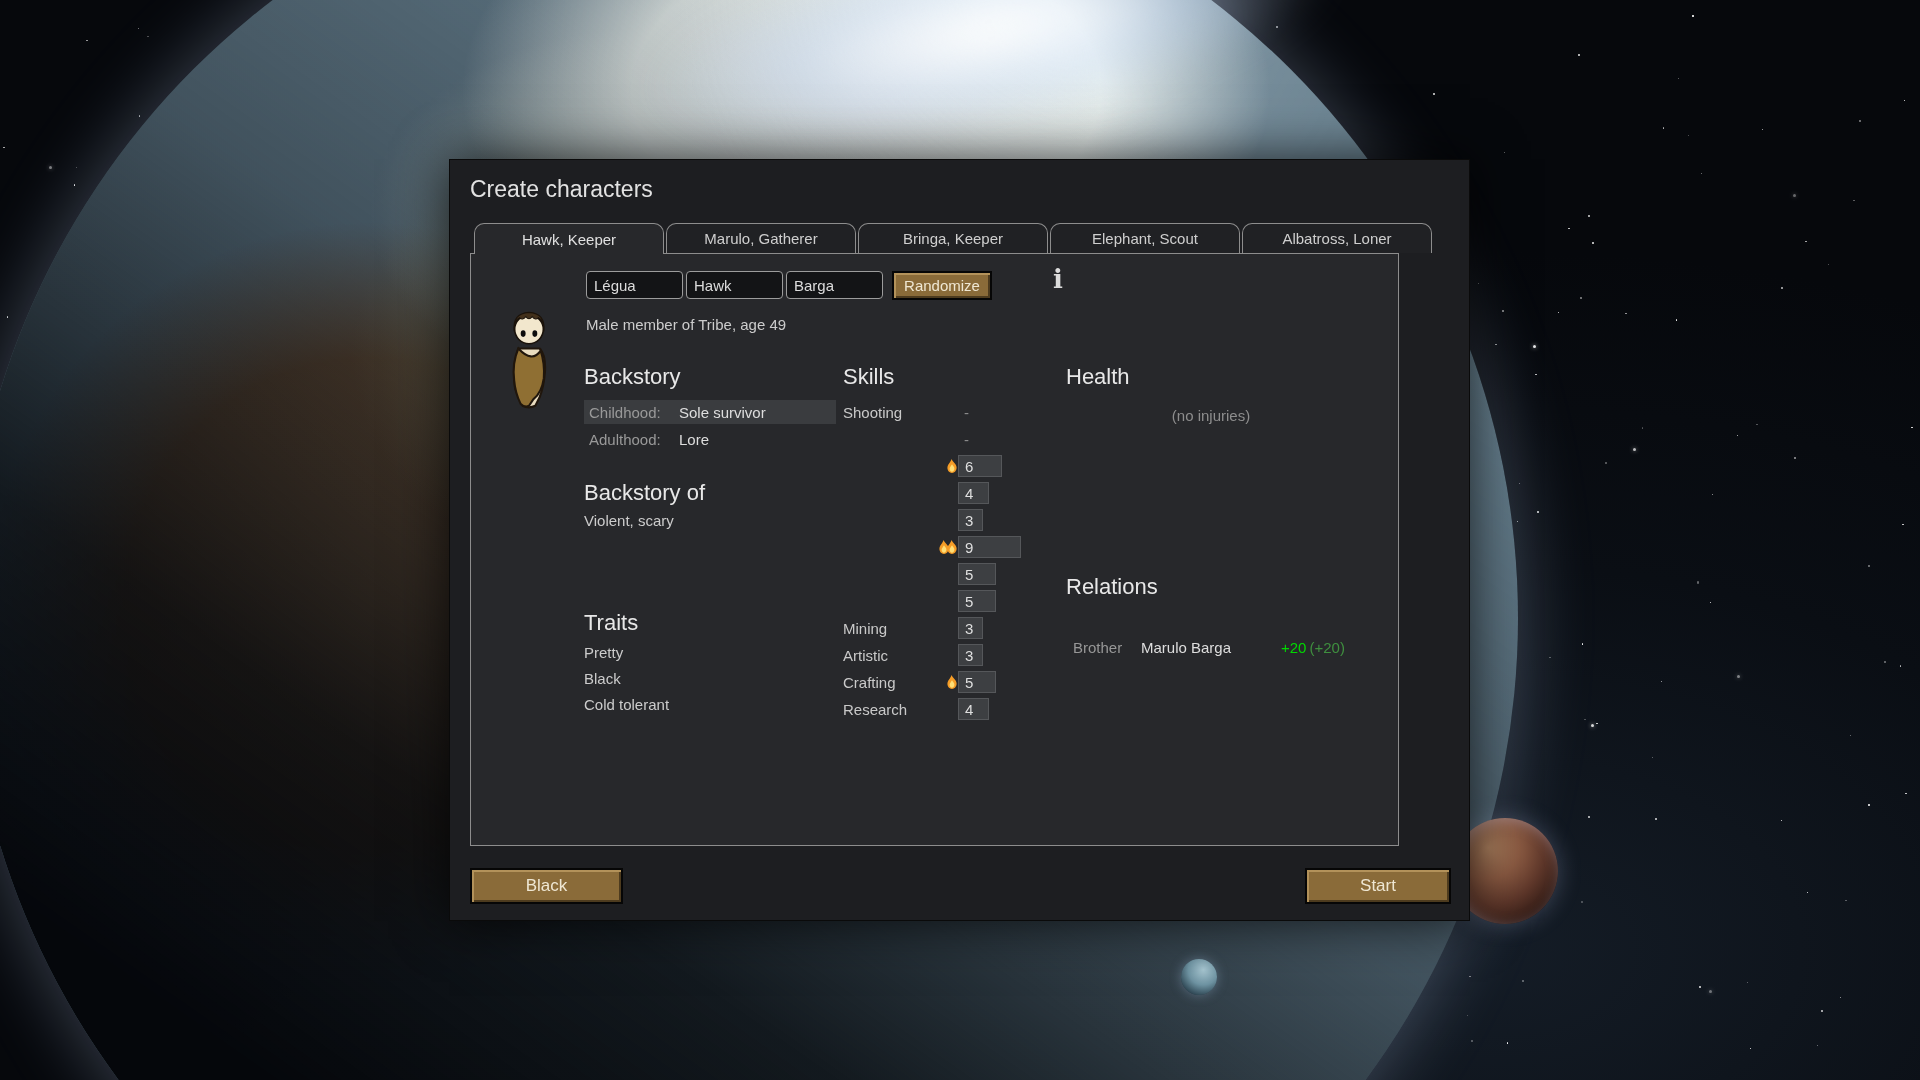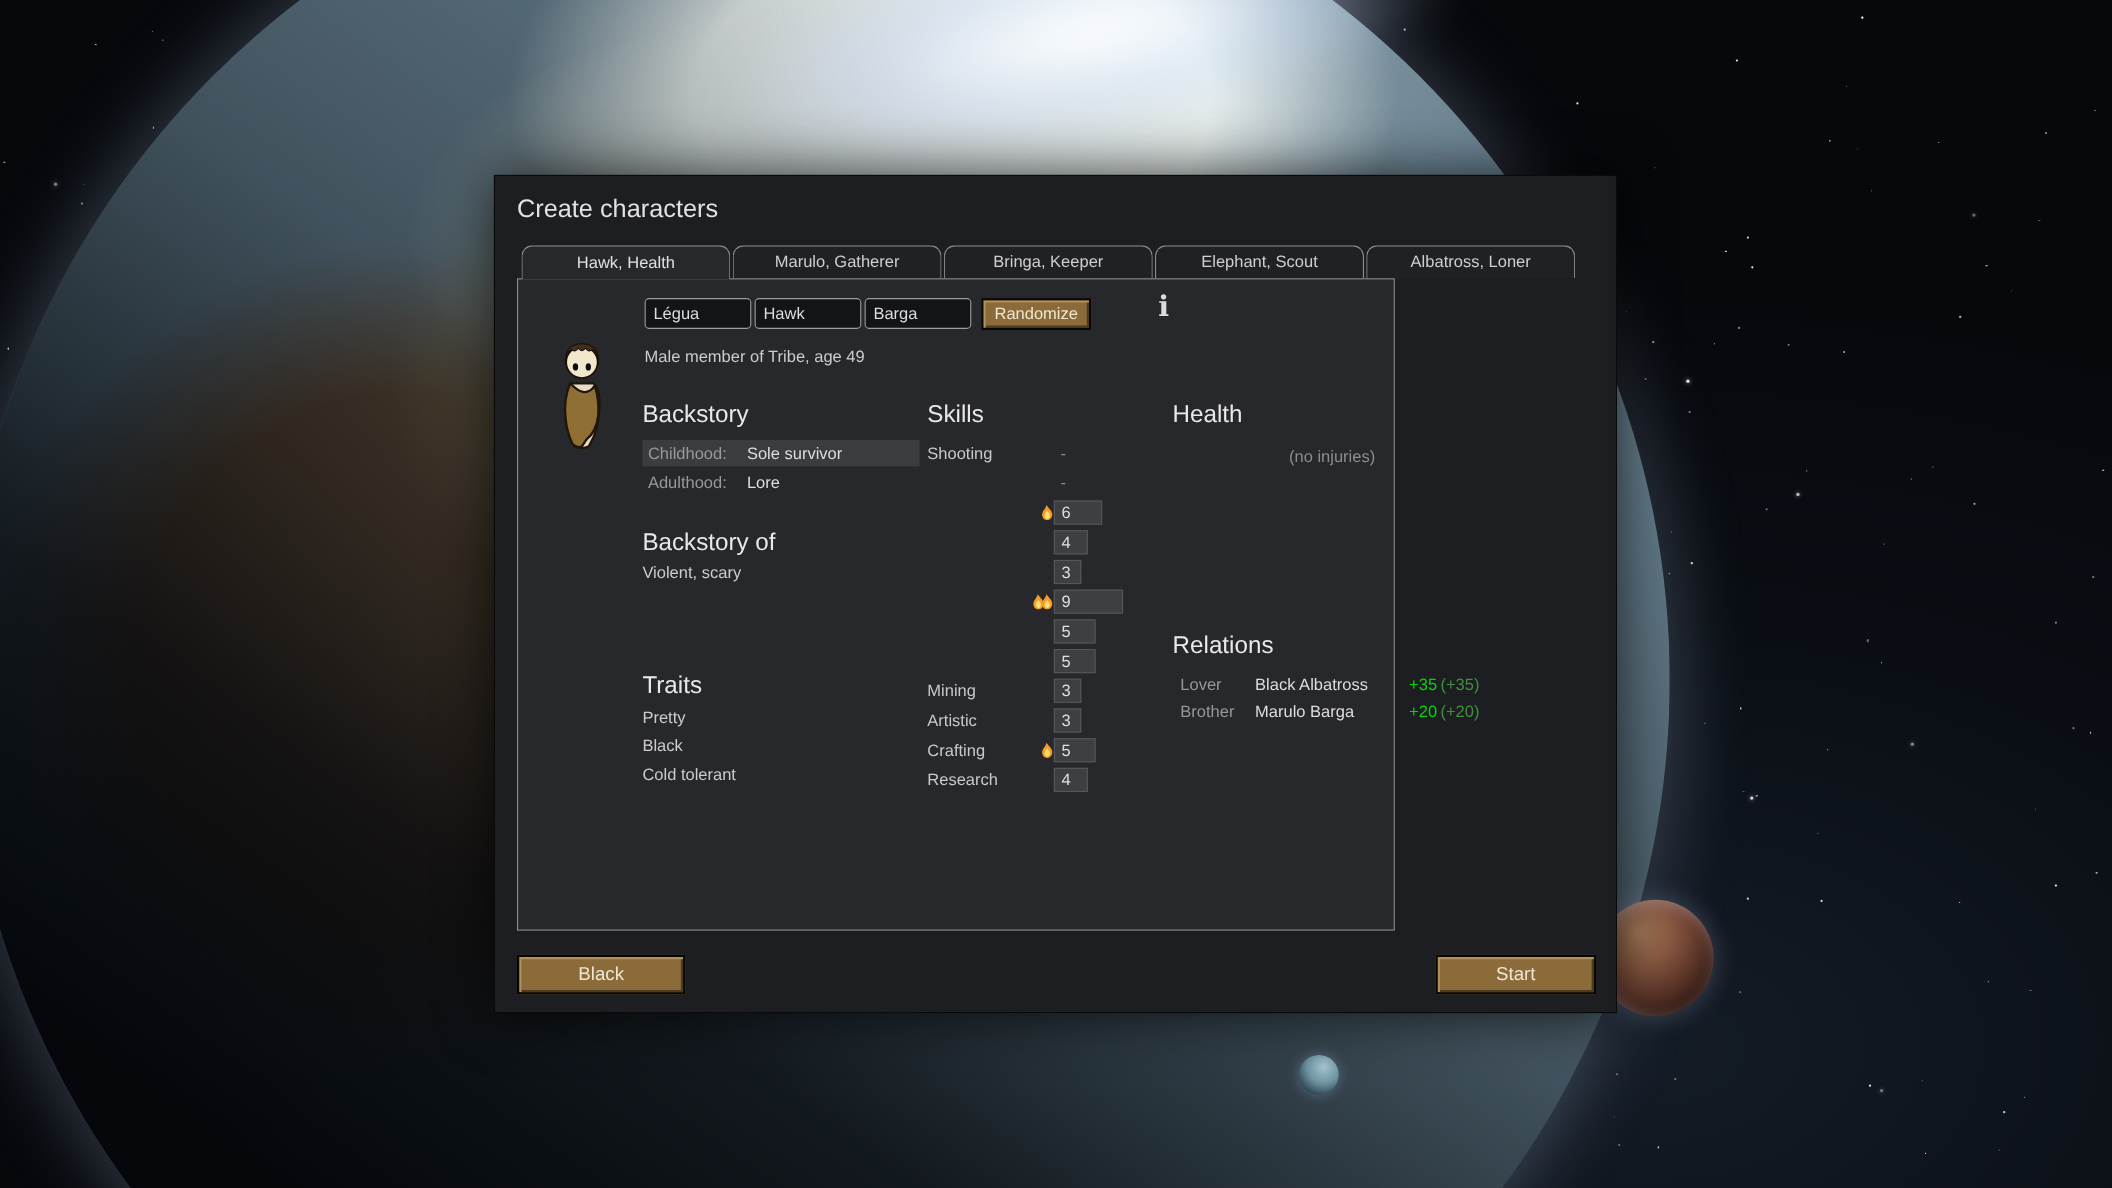--- a/index.html
+++ b/index.html
@@ -34,21 +34,21 @@
     box-shadow:0 0 12px rgba(170,200,235,.35);}
 
   
   .dialog{position:absolute;left:449px;top:159px;width:1021px;height:762px;z-index:10;
     background:#1d1e21;border:1px solid #0a0a0a;box-shadow:0 0 50px rgba(0,0,0,.75);box-sizing:border-box;}
   .title{position:absolute;left:20px;top:16px;font-size:23px;color:#e2e2e2;}
   .tab{position:absolute;top:63px;height:30px;width:190px;box-sizing:border-box;
     background:#202124;border:1px solid #8d8d8d;border-bottom:none;border-radius:10px 10px 0 0;
     color:#cfcfcf;font-size:15px;display:flex;align-items:center;justify-content:center;cursor:pointer;}
   .tab.active{background:#27282b;height:31px;z-index:3;color:#e0e0e0;}
-  .body{position:absolute;left:20px;top:93px;width:798px;height:593px;box-sizing:border-box;
+  .body{position:absolute;left:20px;top:93px;width:929px;height:593px;box-sizing:border-box;
     background:#27282b;border:1px solid #8d8d8d;padding-left:10px;}
 
   .name-input{position:absolute;top:17px;height:28px;width:97px;box-sizing:border-box;
     background:#131416;border:1px solid #9c9c9c;border-radius:4px;color:#dcdcdc;font-size:15px;
     padding:0 7px;font-family:"Liberation Sans",sans-serif;outline:none;}
   .btn{background:#8a6b39;border:2px solid #060606;box-shadow:inset 2px 2px 0 #b3925a, inset -2px -2px 0 #4d3b1e;
     color:#efe7d3;display:flex;align-items:center;justify-content:center;cursor:pointer;box-sizing:border-box;}
   .randomize{position:absolute;left:421px;top:17px;width:100px;height:29px;font-size:15px;}
   .info-icon{position:absolute;left:582px;top:12px;font-family:"DejaVu Serif",serif;font-weight:bold;
     font-size:26px;color:#dcdcdc;line-height:1;cursor:default;}
@@ -366,21 +366,21 @@
     </div>
   <div class="planet"></div>
   <div class="planet-glow"></div>
   <div class="planet-red"></div>
   <div class="planet-blue"></div>
 
   <div class="dialog">
     <div class="title">Create characters</div>
 
     <div class="tab active" style="left:24px">
-        <span>Hawk, Health</span>
+        <span>Hawk, Keeper</span>
       </div>
     <div class="tab" style="left:216px">
         <span>Marulo, Gatherer</span>
       </div>
     <div class="tab" style="left:408px">
         <span>Bringa, Keeper</span>
       </div>
     <div class="tab" style="left:600px">
         <span>Elephant, Scout</span>
       </div>
@@ -523,26 +523,20 @@
             <span class="skill-bar" style="width: 31.2px;">
               <span class="skill-value">4</span>
             </span>
           </div>
       </div>
 
       <div class="h-sec" style="left:595px;top:110px">Health</div>
       <div class="health-status">(no injuries)</div>
 
       <div class="h-sec" style="left:595px;top:320px">Relations</div>
-      <div class="rel-row" style="top:356px">
-        <span class="rel-kind">Lover</span>
-        <span class="rel-name">Black Albatross</span>
-        <span class="rel-val">+35</span>
-        <span class="rel-chg">(+35)</span>
-      </div>
       <div class="rel-row" style="top:381px">
         <span class="rel-kind">Brother</span>
         <span class="rel-name">Marulo Barga</span>
         <span class="rel-val">+20</span>
         <span class="rel-chg">(+20)</span>
       </div>
 
     </div>
 
     <div class="btn back-btn">Black</div>

